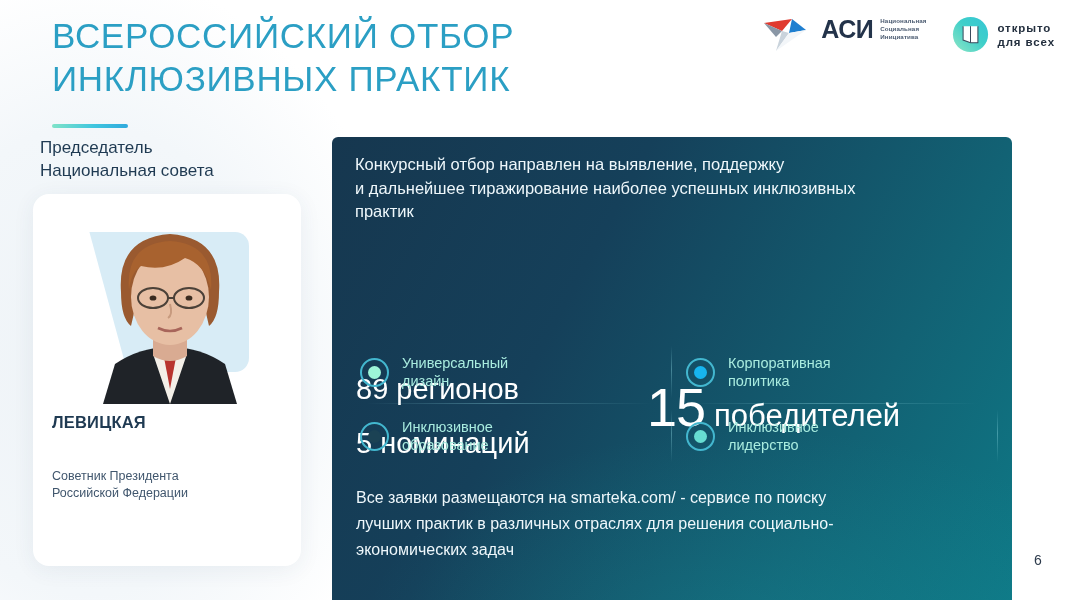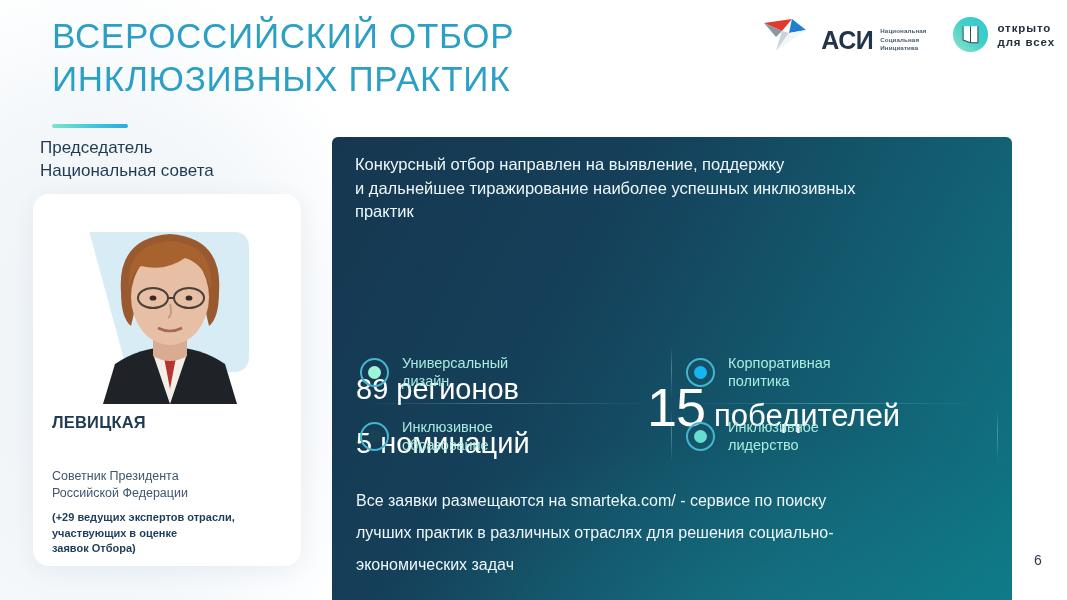--- a/index.html
+++ b/index.html
@@ -37,21 +37,21 @@
   }
 
   
   .logos {
     position: absolute;
     right: 12px; top: 16px;
     display: flex;
     align-items: center;
     gap: 26px;
   }
-  .logo-asi { display: flex; align-items: flex-end; gap: 7px; }
+  .logo-asi { display: flex; align-items: flex-start; gap: 7px; }
   .asi-mark { width: 52px; height: 36px; display: block; }
   .asi-word {
     font-size: 25px; font-weight: 700; color: #23334a;
     letter-spacing: -0.5px; line-height: 1;
   }
   .asi-sub {
     font-size: 6.2px; line-height: 8.4px;
     color: #4a5a70; font-weight: 700;
     letter-spacing: 0.1px;
     white-space: pre-line;
@@ -217,21 +217,21 @@
     line-height: 18px;
     white-space: pre-line;
   }
 
   .footer-note {
     position: absolute;
     left: 24px; top: 348px;
     width: 640px;
     color: #eef7fb;
     font-size: 16px;
-    line-height: 32px;
+    line-height: 26px;
     white-space: pre-line;
   }
 
   .page-num {
     position: absolute;
     left: 1034px; top: 552px;
     color: #2d3b4c;
     font-size: 14px;
   }
 </style>
@@ -309,23 +309,20 @@
       <ellipse cx="104" cy="84" rx="3.4" ry="2.6" fill="#3a2b20"></ellipse>
 
       <path d="M85 90 Q88 101 83 104" stroke="#c79a7e" stroke-width="2" fill="none"></path>
       <path d="M73 114 Q85 120 97 114" stroke="#a8655a" stroke-width="2.6" fill="none"></path>
     </svg>
   </div>
 
   <div class="person-name"><b>ЛЕВИЦКАЯ</b><br></div>
   <div class="person-role">Советник Президента
 Российской Федерации</div>
-  <div class="person-note">(+29 ведущих экспертов отрасли,
-участвующих в оценке
-заявок Отбора)</div>
 
   <div class="panel">
     <div class="panel-inner">
 
       <div class="lede">Конкурсный отбор направлен на выявление, поддержку
 и дальнейшее тиражирование наиболее успешных инклюзивных
 практик</div>
 
       <div class="stat-a">89 регионов</div>
       <div class="stat-b">5 номинаций</div>

